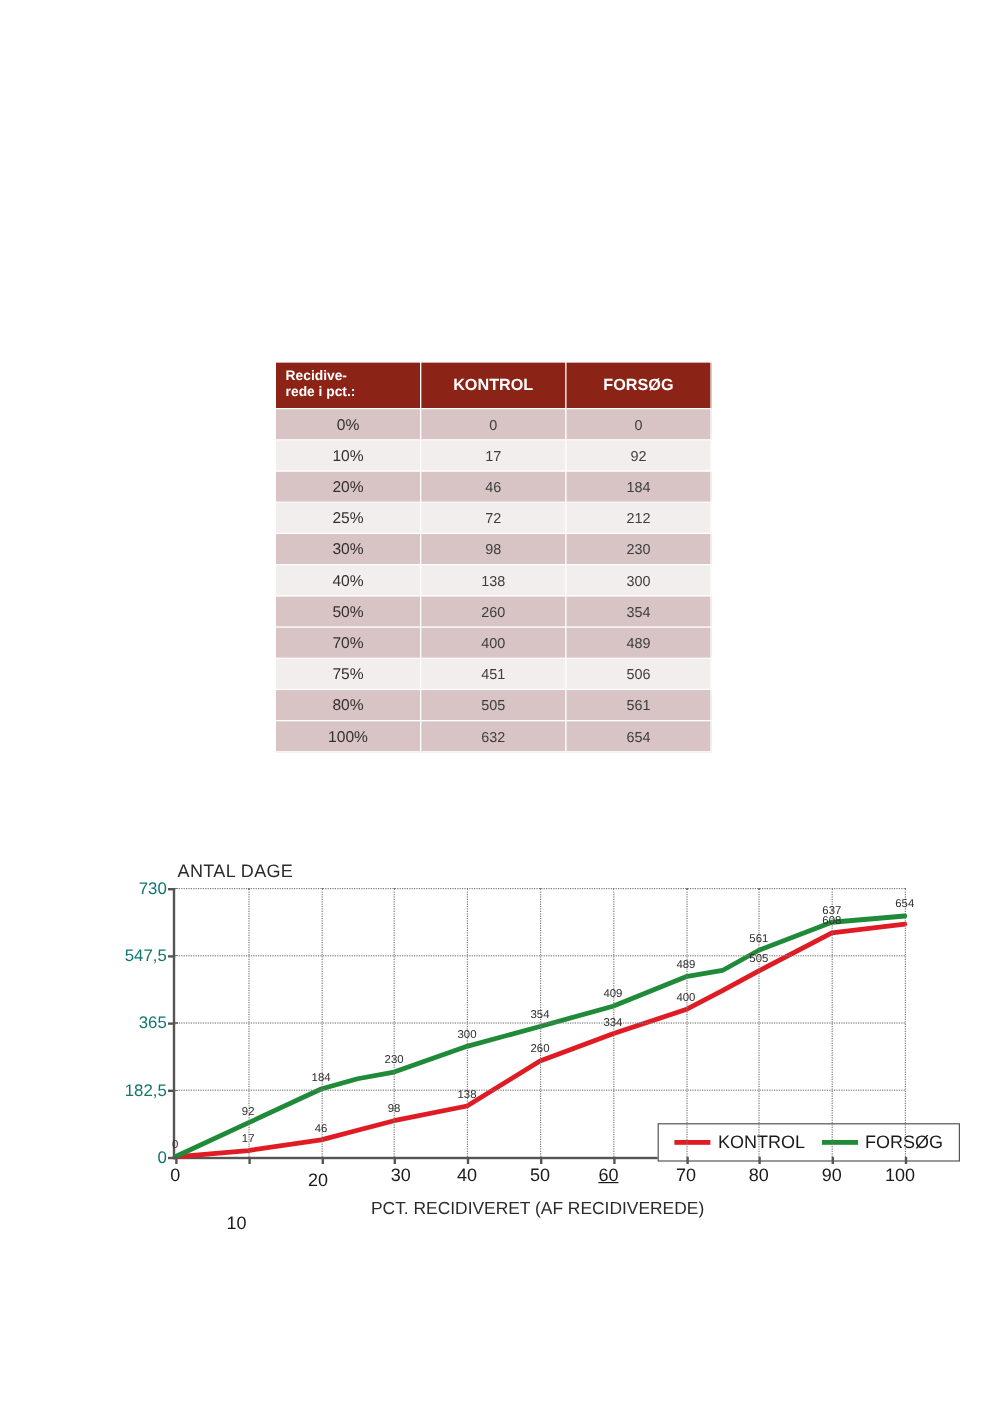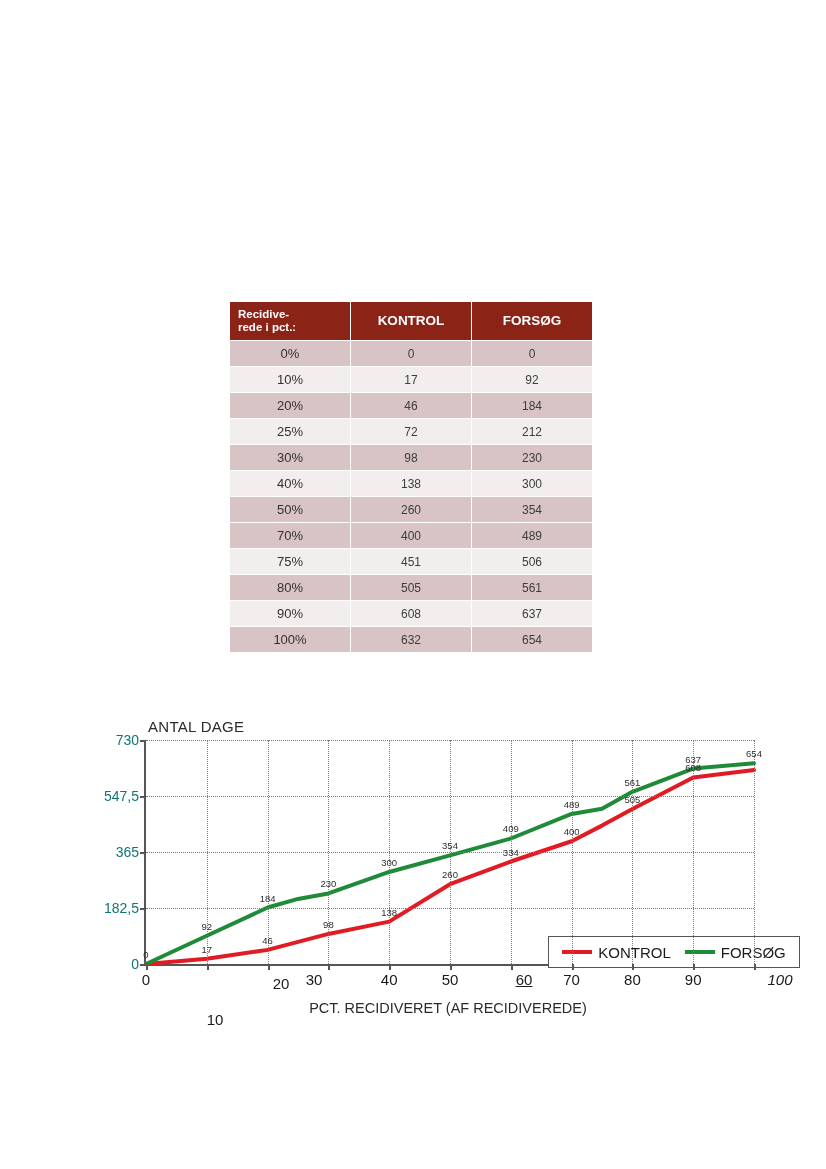--- a/index.html
+++ b/index.html
@@ -228,25 +228,20 @@
         </tr>
         <tr class="even">
           <td class="label">75%</td>
           <td>451</td>
           <td>506</td>
         </tr>
         <tr class="odd">
           <td class="label">80%</td>
           <td>505</td>
           <td>561</td>
-        </tr>
-        <tr class="even">
-          <td class="label">90%</td>
-          <td>608</td>
-          <td>637</td>
         </tr>
         <tr class="odd">
           <td class="label">100%</td>
           <td>632</td>
           <td>654</td>
         </tr>
       </tbody>
   </table>
 </div>
 
@@ -278,48 +273,48 @@
       <div class="gridline-h" style="top: 56px;"></div>
       <div class="tickmark-y" style="top: 56px;"></div>
       <div class="ytick" style="top: 56px;">547,5</div>
       <div class="gridline-h" style="top: 0px;"></div>
       <div class="tickmark-y" style="top: 0px;"></div>
       <div class="ytick" style="top: 0px;">730</div>
       <div class="tickmark-x" style="left: 0px;"></div>
       <div class="xtick" style="left: 0px;">0</div>
       <div class="gridline-v" style="left: 60.8px;"></div>
       <div class="tickmark-x" style="left: 60.8px;"></div>
-      <div class="xtick" style="left: 69px; margin-top: 47px;">10</div>
+      <div class="xtick" style="left: 51px; margin-top: 47px;">10</div>
       <div class="gridline-v" style="left: 121.6px;"></div>
       <div class="tickmark-x" style="left: 121.6px;"></div>
-      <div class="xtick" style="left: 135px; margin-top: 11px;">20</div>
+      <div class="xtick" style="left: 119px; margin-top: 11px;">20</div>
       <div class="gridline-v" style="left: 182.4px;"></div>
       <div class="tickmark-x" style="left: 182.4px;"></div>
-      <div class="xtick" style="left: 168px;">30</div>
+      <div class="xtick" style="left: 188px;">30</div>
       <div class="gridline-v" style="left: 243.2px;"></div>
       <div class="tickmark-x" style="left: 243.2px;"></div>
       <div class="xtick" style="left: 243.2px;">40</div>
       <div class="gridline-v" style="left: 304px;"></div>
       <div class="tickmark-x" style="left: 304px;"></div>
       <div class="xtick" style="left: 304px;">50</div>
       <div class="gridline-v" style="left: 364.8px;"></div>
       <div class="tickmark-x" style="left: 364.8px;"></div>
-      <div class="xtick" style="left: 378px; text-decoration: underline;">60</div>
+      <div class="xtick" style="left: 361px; text-decoration: underline;">60</div>
       <div class="gridline-v" style="left: 425.6px;"></div>
       <div class="tickmark-x" style="left: 425.6px;"></div>
       <div class="xtick" style="left: 425.6px;">70</div>
       <div class="gridline-v" style="left: 486.4px;"></div>
       <div class="tickmark-x" style="left: 486.4px;"></div>
       <div class="xtick" style="left: 486.4px;">80</div>
       <div class="gridline-v" style="left: 547.2px;"></div>
       <div class="tickmark-x" style="left: 547.2px;"></div>
       <div class="xtick" style="left: 547.2px;">90</div>
       <div class="gridline-v" style="left: 608px;"></div>
       <div class="tickmark-x" style="left: 608px;"></div>
-      <div class="xtick" style="left: 634px; font-style: italic;">100</div>
+      <div class="xtick" style="left: 604px;">100</div>
       <div class="pt-label" style="left: 0px; top: 220px;">0</div>
       <div class="pt-label" style="left: 60.8px; top: 214.784px;">17</div>
       <div class="pt-label" style="left: 121.6px; top: 205.885px;">46</div>
       <div class="pt-label" style="left: 182.4px; top: 189.929px;">98</div>
       <div class="pt-label" style="left: 243.2px; top: 177.655px;">138</div>
       <div class="pt-label" style="left: 304px; top: 140.219px;">260</div>
       <div class="pt-label" style="left: 364.8px; top: 117.512px;">334</div>
       <div class="pt-label" style="left: 425.6px; top: 97.2603px;">400</div>
       <div class="pt-label" style="left: 486.4px; top: 65.0411px;">505</div>
       <div class="pt-label" style="left: 547.2px; top: 33.4356px;">608</div>

